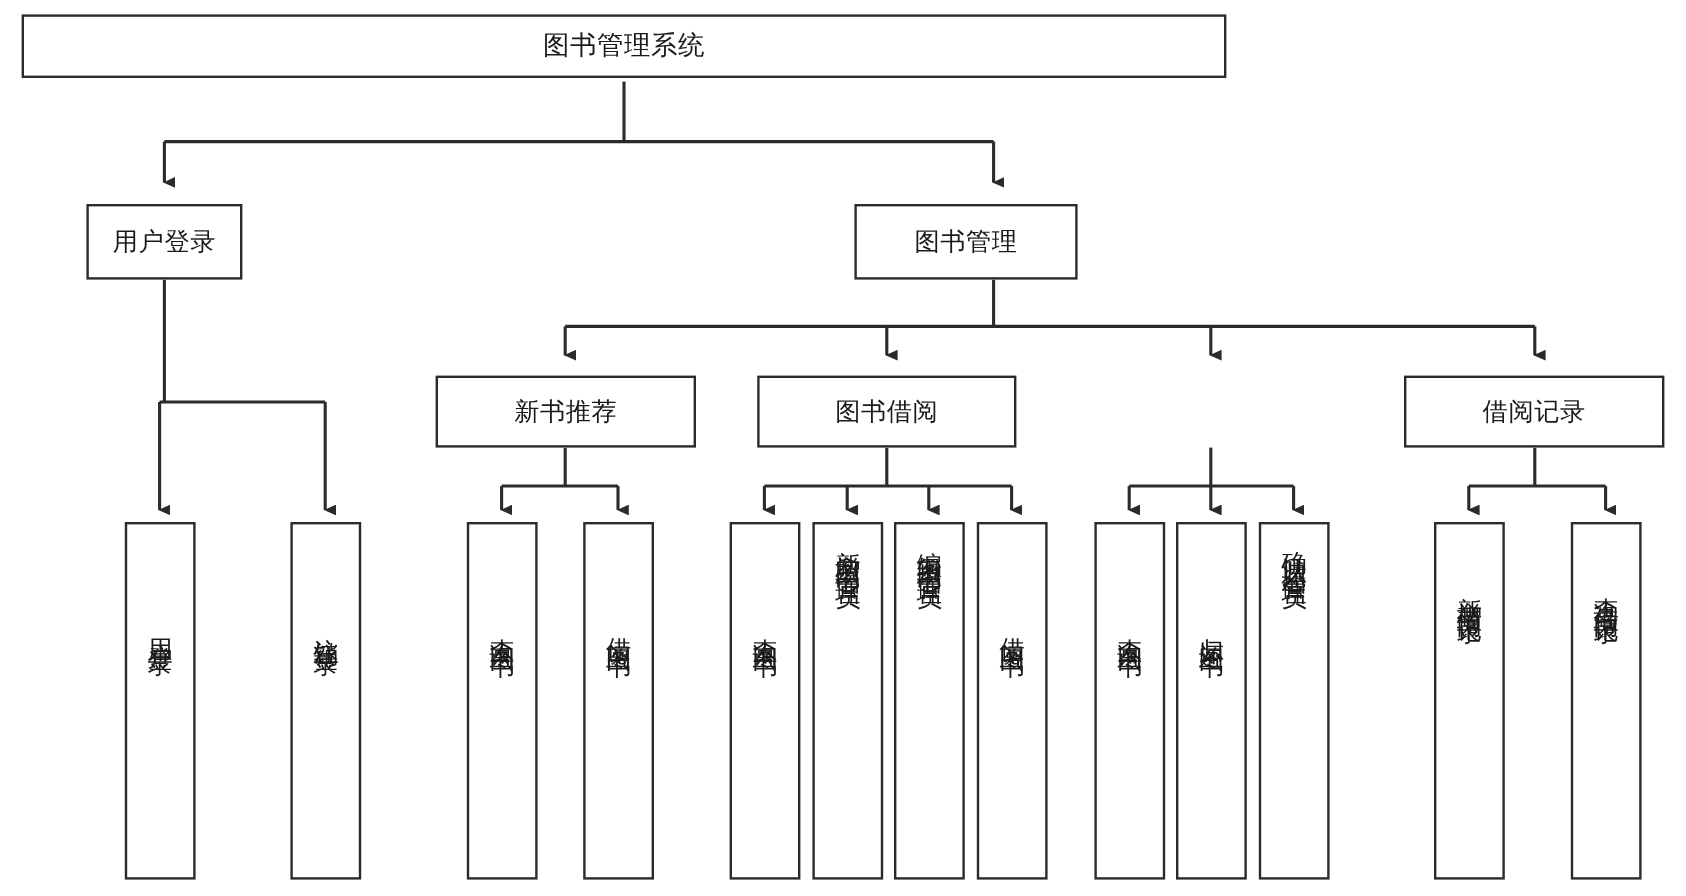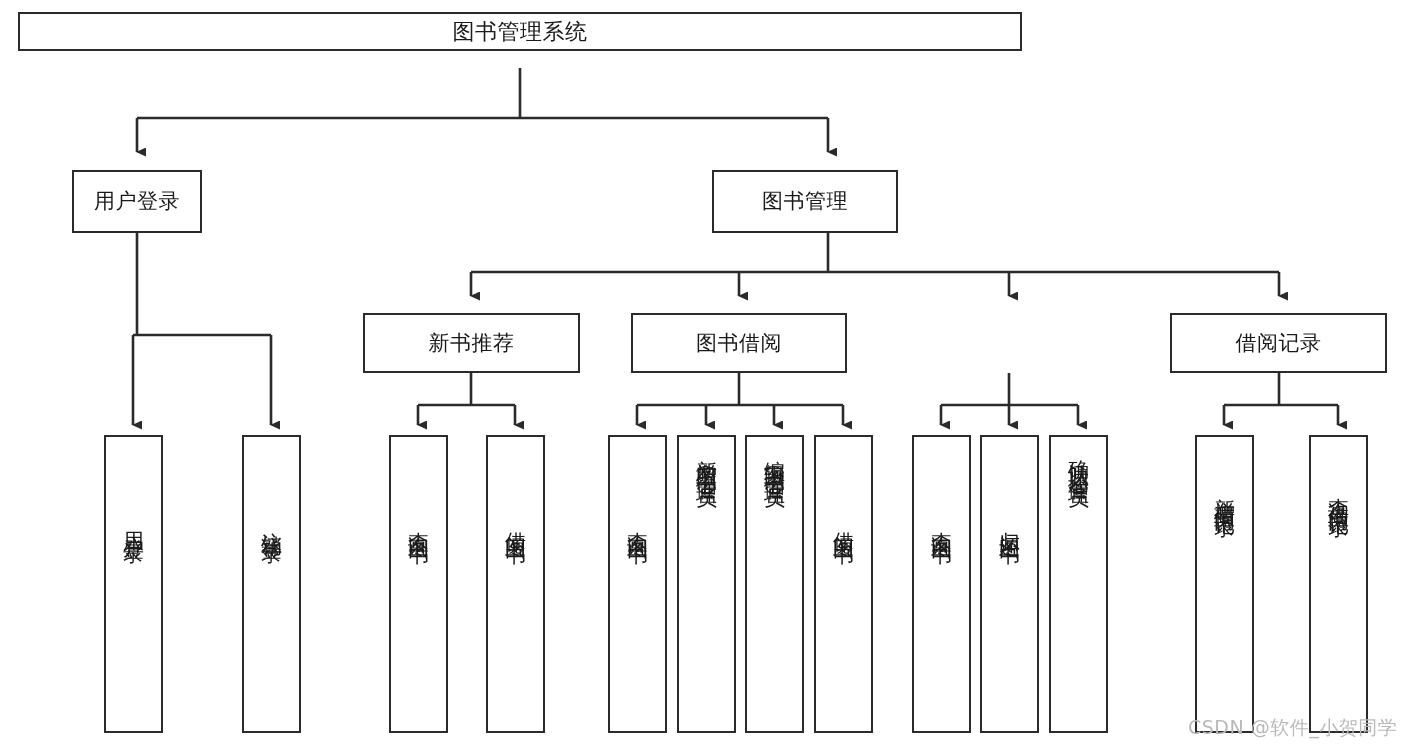--- a/index.html
+++ b/index.html
@@ -116,21 +116,21 @@
       <path d="M 1009 405 L 1009 425" marker-end="url(#arrow)"></path>
       <path d="M 1078 405 L 1078 425" marker-end="url(#arrow)"></path>
 
       <path d="M 1279 373 L 1279 405"></path>
       <path d="M 1224 405 L 1338 405"></path>
       <path d="M 1224 405 L 1224 425" marker-end="url(#arrow)"></path>
       <path d="M 1338 405 L 1338 425" marker-end="url(#arrow)"></path>
     </g>
   </svg>
 
-  <div class="node h" id="n-root" style="left:18px;top:12px;width:1004px;height:39px;">
+  <div class="node h" id="n-root" style="left:18px;top:12px;width:1004px;height:53px;">
     <span class="label">图书管理系统</span>
   </div>
 
   <div class="node h" style="left:72px;top:170px;width:130px;height:63px;">
     <span class="label">用户登录</span>
   </div>
   <div class="node h" style="left:712px;top:170px;width:186px;height:63px;">
     <span class="label">图书管理</span>
   </div>
 
@@ -181,15 +181,14 @@
     <span class="label">确认归还（管理员）</span>
   </div>
 
   <div class="node v mid2" style="left:1195px;top:435px;width:59px;height:298px;">
     <span class="label">新增借阅记录</span>
   </div>
   <div class="node v mid2" style="left:1309px;top:435px;width:59px;height:298px;">
     <span class="label">查询借阅记录</span>
   </div>
 
-  <div class="watermark" style="left:1188px;top:715px;">CSDN @软件_小贺同学</div>
 
 </div>
 
 </body></html>

